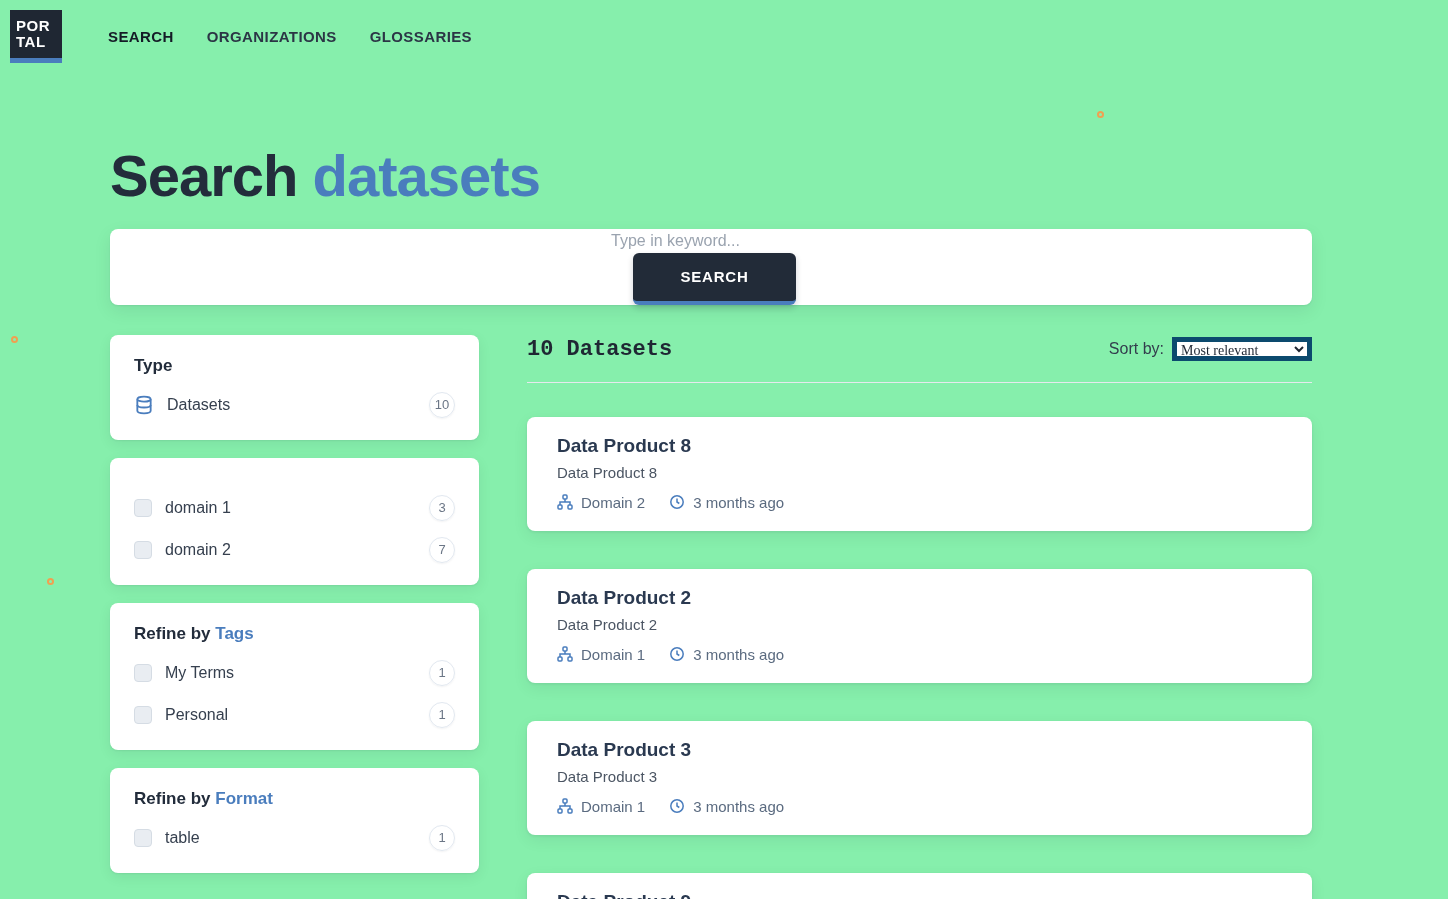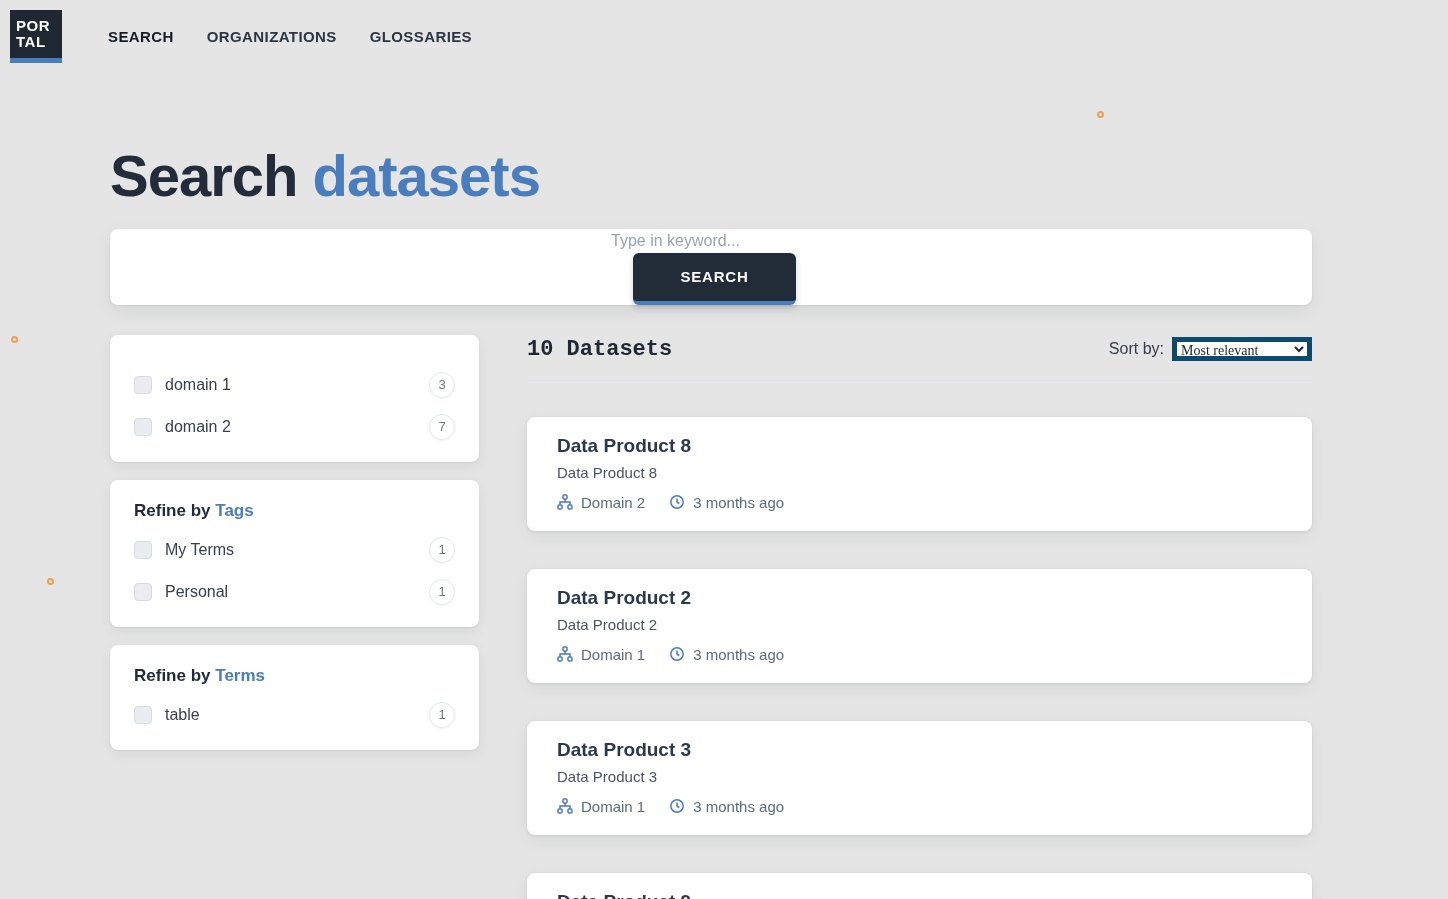--- a/index.html
+++ b/index.html
@@ -4,21 +4,21 @@
 <style>
   * { margin: 0; padding: 0; box-sizing: border-box; }
   html, body { background: #ffffff; }
   body { font-family: "Liberation Sans", sans-serif; color: #1f2733; }
 
   .page {
     position: relative;
     width: 1448px;
     height: 899px;
     margin: 0 auto;
-    background: #e5e5e5;
+    background: #86efac;
     overflow: hidden;
   }
 
   
   .topbar {
     display: flex;
     align-items: center;
     padding: 8px 0 0 10px;
     height: 64px;
   }
@@ -238,20 +238,34 @@
 
     <div class="search-card">
       <input class="search-input" type="text" placeholder="Type in keyword..." style="">
       <button class="search-button">SEARCH</button>
     </div>
 
     <div class="columns">
 
       <aside class="sidebar">
 
+        <div class="filter-card">
+          <div class="filter-title">Type</div>
+          <div class="filter-row">
+            <span class="type-icon">
+              <svg width="20" height="20" viewBox="0 0 24 24" fill="none" stroke="#4a7dbd" stroke-width="2.2">
+                <ellipse cx="12" cy="5" rx="8" ry="3"></ellipse>
+                <path d="M4 5v7c0 1.7 3.6 3 8 3s8-1.3 8-3V5"></path>
+                <path d="M4 12v7c0 1.7 3.6 3 8 3s8-1.3 8-3v-7"></path>
+              </svg>
+            </span>
+            <span class="row-label">Datasets</span>
+            <span class="count-badge">10</span>
+          </div>
+        </div>
 
         <div class="filter-card">
           <div class="filter-row">
             <span class="checkbox"></span>
             <span class="row-label">domain 1</span>
             <span class="count-badge">3</span>
           </div>
           <div class="filter-row">
             <span class="checkbox"></span>
             <span class="row-label">domain 2</span>
@@ -267,21 +281,21 @@
             <span class="count-badge">1</span>
           </div>
           <div class="filter-row">
             <span class="checkbox"></span>
             <span class="row-label">Personal</span>
             <span class="count-badge">1</span>
           </div>
         </div>
 
         <div class="filter-card">
-          <div class="filter-title"><span>Refine by</span> <span class="accent">Terms</span></div>
+          <div class="filter-title"><span>Refine by</span> <span class="accent">Format</span></div>
           <div class="filter-row">
             <span class="checkbox"></span>
             <span class="row-label">table</span>
             <span class="count-badge">1</span>
           </div>
         </div>
 
       </aside>
 
       <section class="results">

